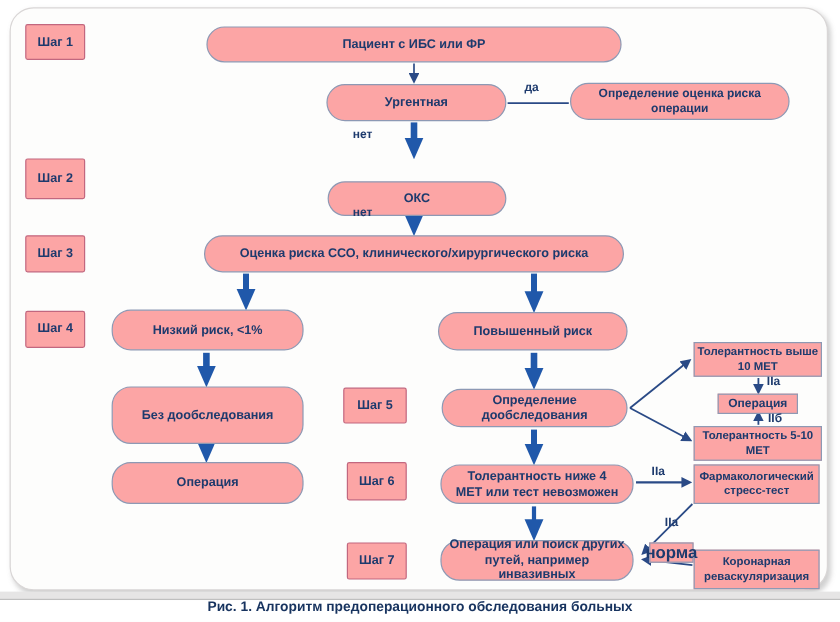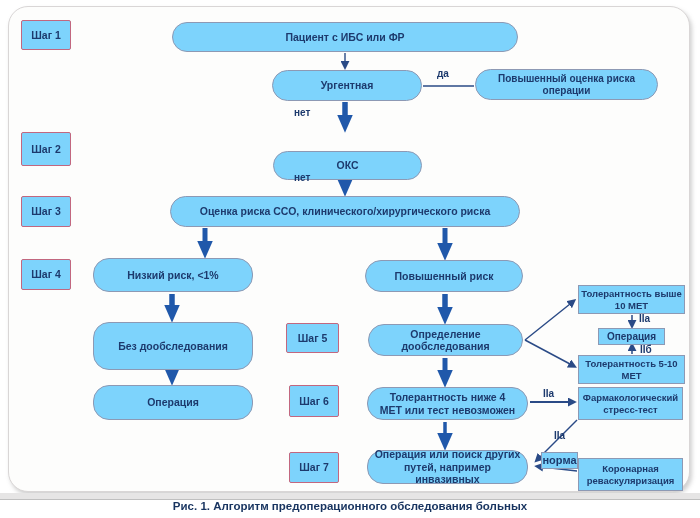--- a/index.html
+++ b/index.html
@@ -15,27 +15,27 @@
   .bottom-rule{
     position:absolute;left:0;top:493px;width:700px;height:6px;
     background:#e6e5e5;border-bottom:1px solid #bfbfbf;
   }
   .caption{
     position:absolute;left:0;top:500px;width:700px;text-align:center;
     font-size:11.5px;font-weight:bold;color:#17335f;
   }
   .node,.step,.rect,.tag{
     position:absolute;display:flex;align-items:center;justify-content:center;
-    background:#7dd3fc;color:#1d3a6d;text-align:center;box-sizing:border-box;
+    background:#fca5a5;color:#1d3a6d;text-align:center;box-sizing:border-box;
     line-height:1.18;font-weight:bold;
   }
   .node{border:1.4px solid #8d99b4;border-radius:16px;font-size:10.5px;padding:1px 8px;text-align:center;}
   .step{border:1.5px solid #c2677f;border-radius:2px;font-size:10.5px;}
   .rect{border:1.3px solid #8d99b4;font-size:9.5px;padding:1px 2px;}
-  .tag{border:1.3px solid #8d99b4;font-size:11px;}
+  .tag{border:1.3px solid #8d99b4;font-size:14px;}
   .lbl{
     position:absolute;font-size:10px;font-weight:bold;color:#1d3a6d;
   }
   svg.connectors{position:absolute;left:0;top:0;pointer-events:none;}
 </style>
 </head>
 <body>
 
 <div class="frame"></div>
 <div class="bottom-rule"></div>
@@ -80,21 +80,21 @@
 <div class="step" style="left:21px;top:20px;width:50px;height:30px">Шаг 1</div>
 <div class="step" style="left:21px;top:132px;width:50px;height:34px">Шаг 2</div>
 <div class="step" style="left:21px;top:196px;width:50px;height:31px">Шаг 3</div>
 <div class="step" style="left:21px;top:259px;width:50px;height:31px">Шаг 4</div>
 <div class="step" style="left:286px;top:323px;width:53px;height:30px">Шаг 5</div>
 <div class="step" style="left:289px;top:385px;width:50px;height:32px">Шаг 6</div>
 <div class="step" style="left:289px;top:452px;width:50px;height:31px">Шаг 7</div>
 
 <div class="node" style="left:172px;top:22px;width:346px;height:30px">Пациент с ИБС или ФР</div>
 <div class="node" style="left:272px;top:70px;width:150px;height:31px">Ургентная</div>
-<div class="node" style="left:475px;top:69px;width:183px;height:31px;font-size:10px;padding:1px 4px">Повышенный оценка риска операции</div>
+<div class="node" style="left:475px;top:69px;width:183px;height:31px;font-size:10px;padding:1px 4px">Определение оценка риска операции</div>
 <div class="node" style="left:273px;top:151px;width:149px;height:29px">ОКС</div>
 <div class="node" style="left:170px;top:196px;width:350px;height:31px">Оценка риска ССО, клинического/хирургического риска</div>
 <div class="node" style="left:93px;top:258px;width:160px;height:34px">Низкий риск, &lt;1%</div>
 <div class="node" style="left:365px;top:260px;width:158px;height:32px">Повышенный риск</div>
 <div class="node" style="left:93px;top:322px;width:160px;height:48px">Без дообследования</div>
 <div class="node" style="left:93px;top:385px;width:160px;height:35px">Операция</div>
 <div class="node" style="left:368px;top:324px;width:155px;height:32px;padding:1px 4px">Определение дообследования</div>
 <div class="node" style="left:367px;top:387px;width:161px;height:33px;padding:1px 10px">Толерантность ниже 4 МЕТ или тест невозможен</div>
 <div class="node" style="left:367px;top:450px;width:161px;height:34px;padding:1px 6px">Операция или поиск других путей, например инвазивных</div>
 

